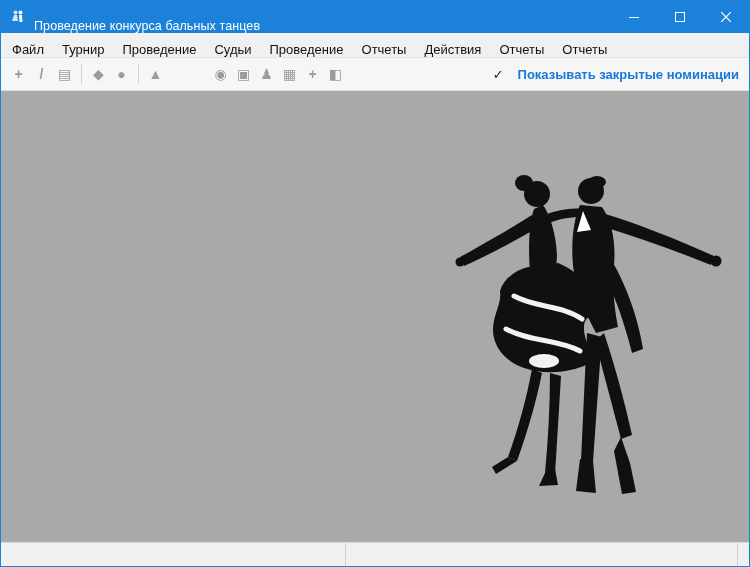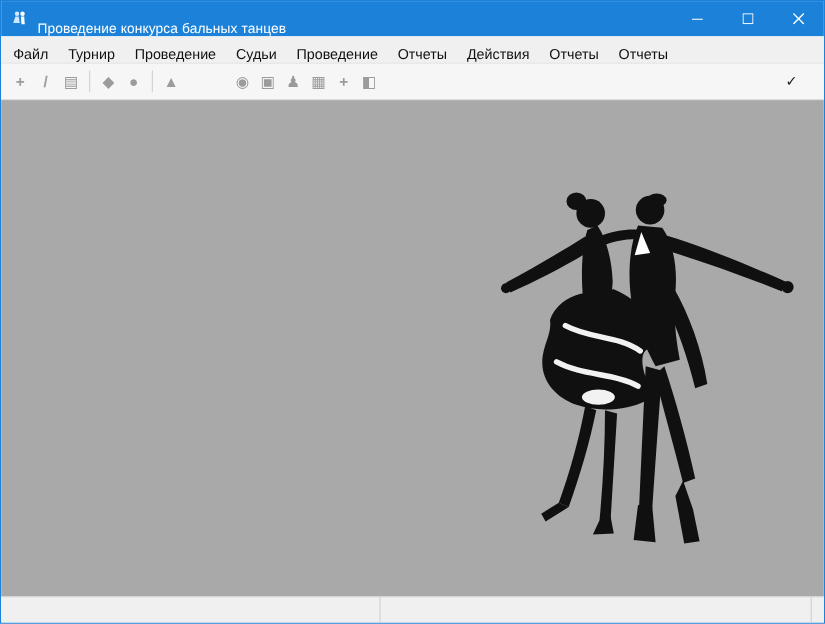--- a/index.html
+++ b/index.html
@@ -134,20 +134,21 @@
   <span class="tb-gap"></span>
   <span class="tb-icon">◉</span>
   <span class="tb-icon">▣</span>
   <span class="tb-icon">♟</span>
   <span class="tb-icon">▦</span>
   <span class="tb-icon">+</span>
   <span class="tb-icon">◧</span>
 
   <div class="tb-right">
     <span class="tb-check">✓</span>
+    <span class="tb-link">Показывать закрытые номинации</span>
   </div>
 </div>
 
 <div class="client">
   <svg class="dancers" viewBox="0 0 300 345">
     <g fill="#101010">
 
       <ellipse cx="80" cy="22" rx="9" ry="8"></ellipse>
       <circle cx="93" cy="33" r="13"></circle>
       <path d="M99,44 C106,54 112,72 113,95 L112,108 L86,110 C84,88 85,62 90,48 Z"></path>

